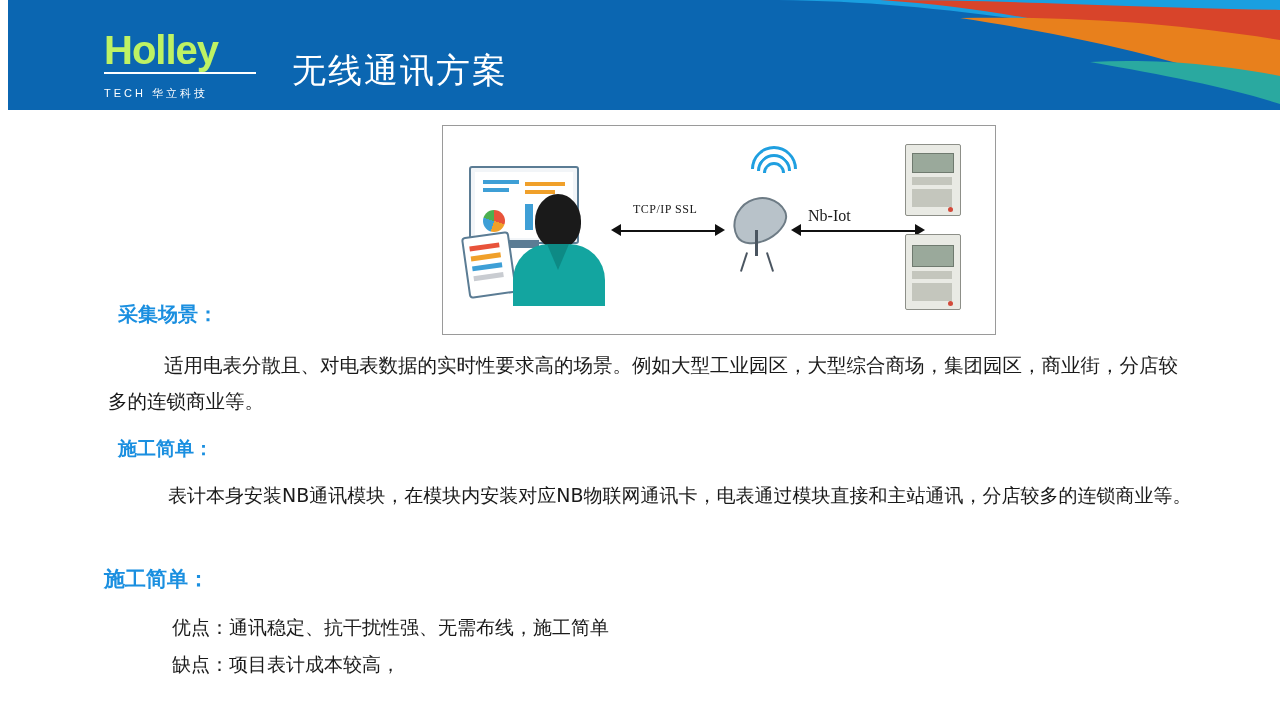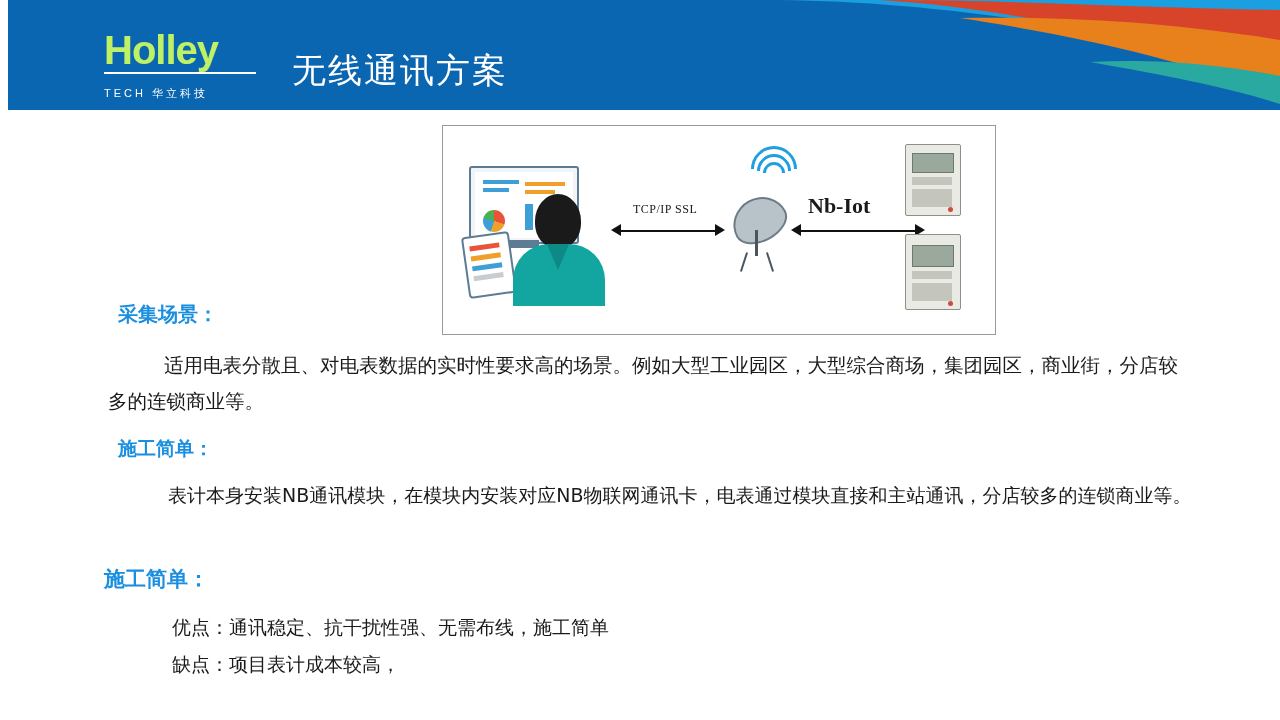--- a/index.html
+++ b/index.html
@@ -84,21 +84,21 @@
     border: 1px solid #9a9a9a;
     background: #ffffff;
     margin-left: 34px;
   }
   .fig-label {
     position: absolute;
     font-family: "Liberation Serif", serif;
     color: #1a1a1a;
   }
   .tcp-label { left: 190px; top: 76px; font-size: 12px; letter-spacing: 0.5px; }
-  .nb-label  { left: 365px; top: 67px; font-size: 22px; font-weight: bold; }
+  .nb-label  { left: 365px; top: 81px; font-size: 16px; }
 
   
   .monitor {
     position: absolute;
     left: 26px; top: 40px;
     width: 106px; height: 74px;
     background: #f2f5f8;
     border: 2px solid #5b7c94;
     border-radius: 3px;
   }

